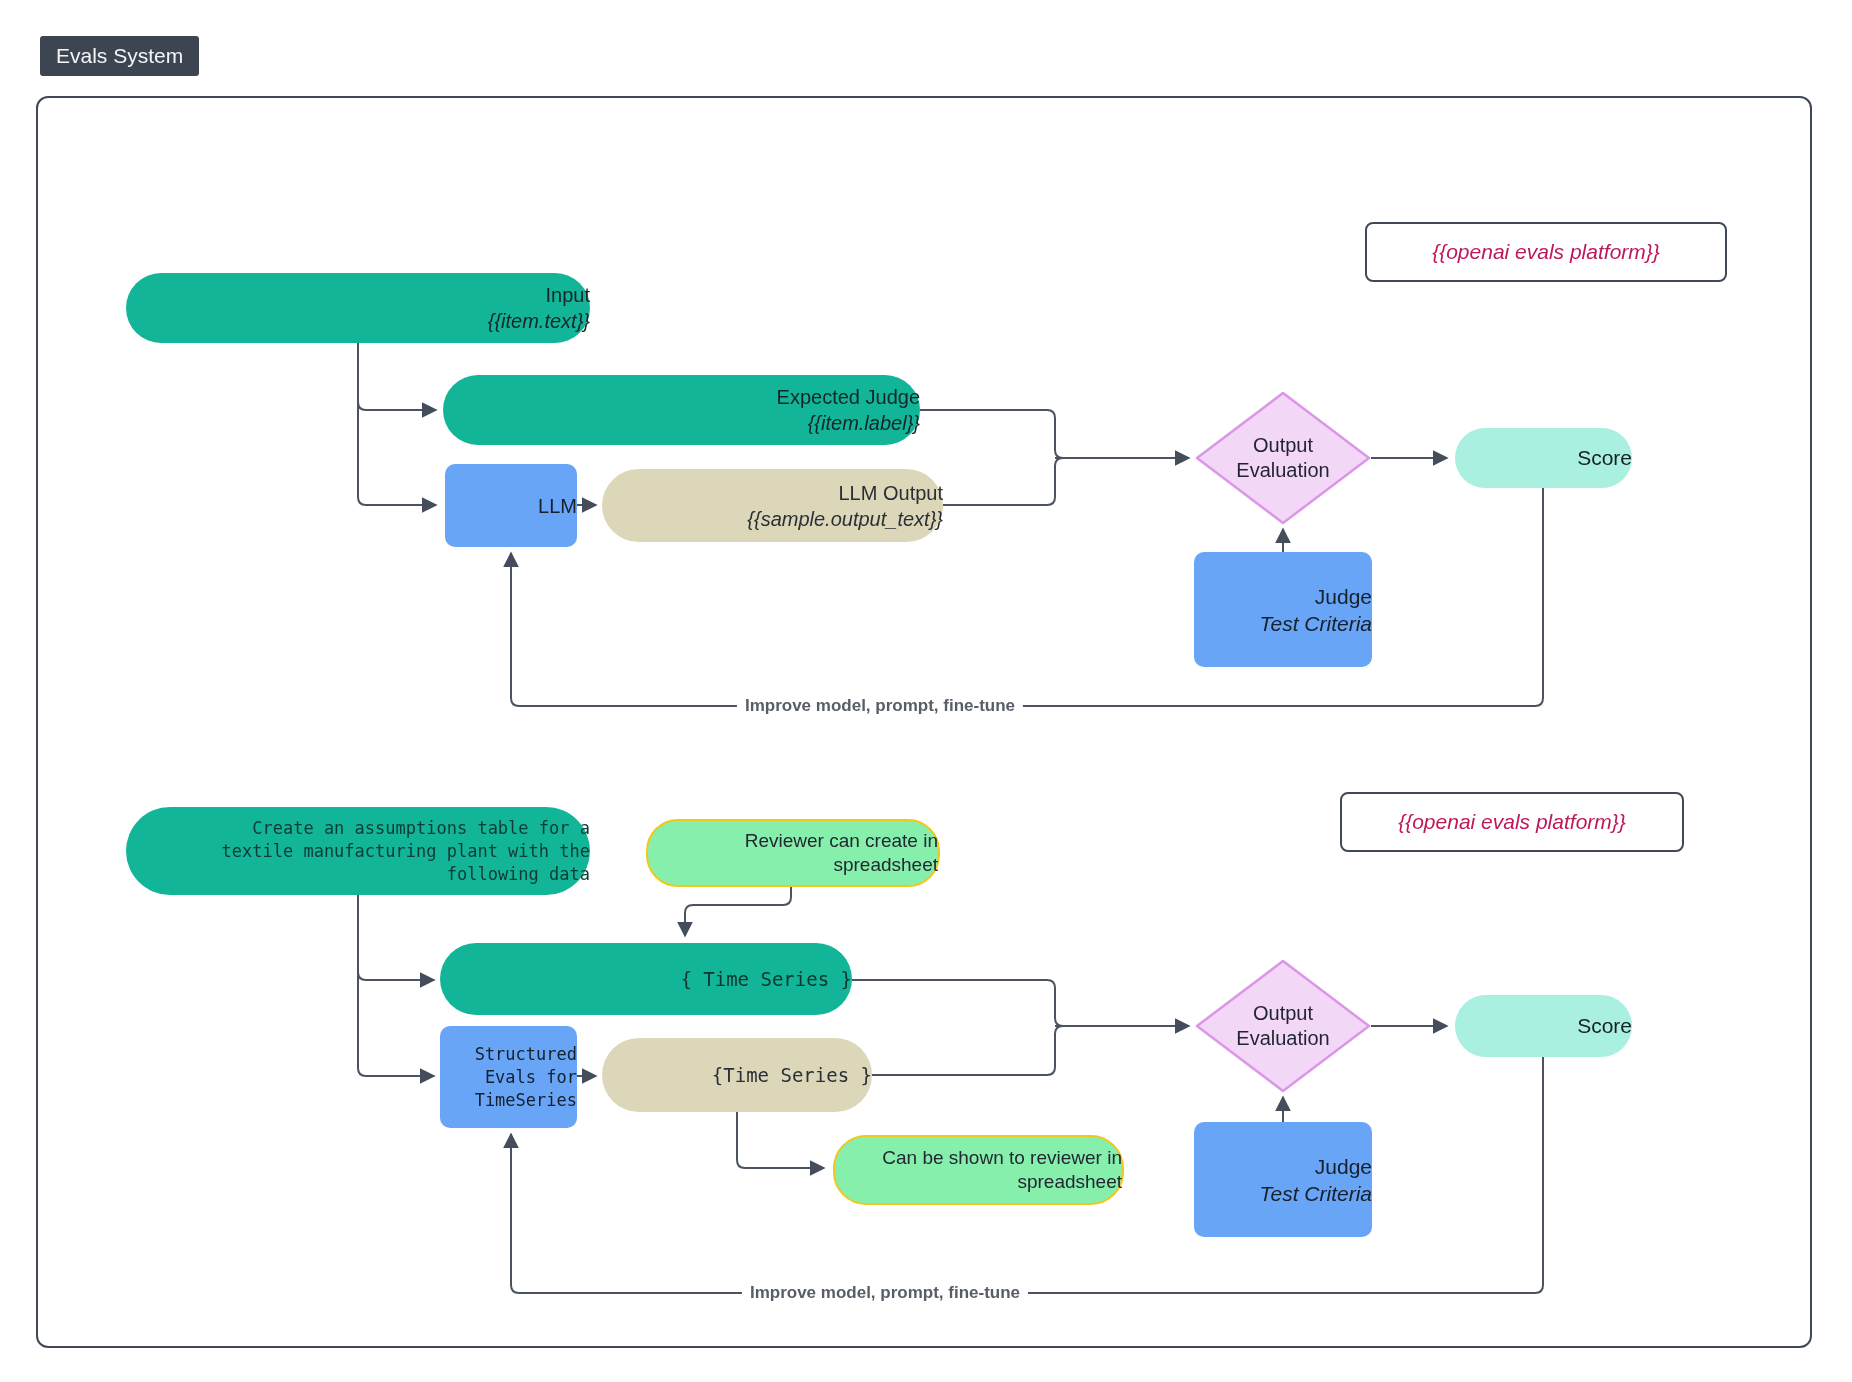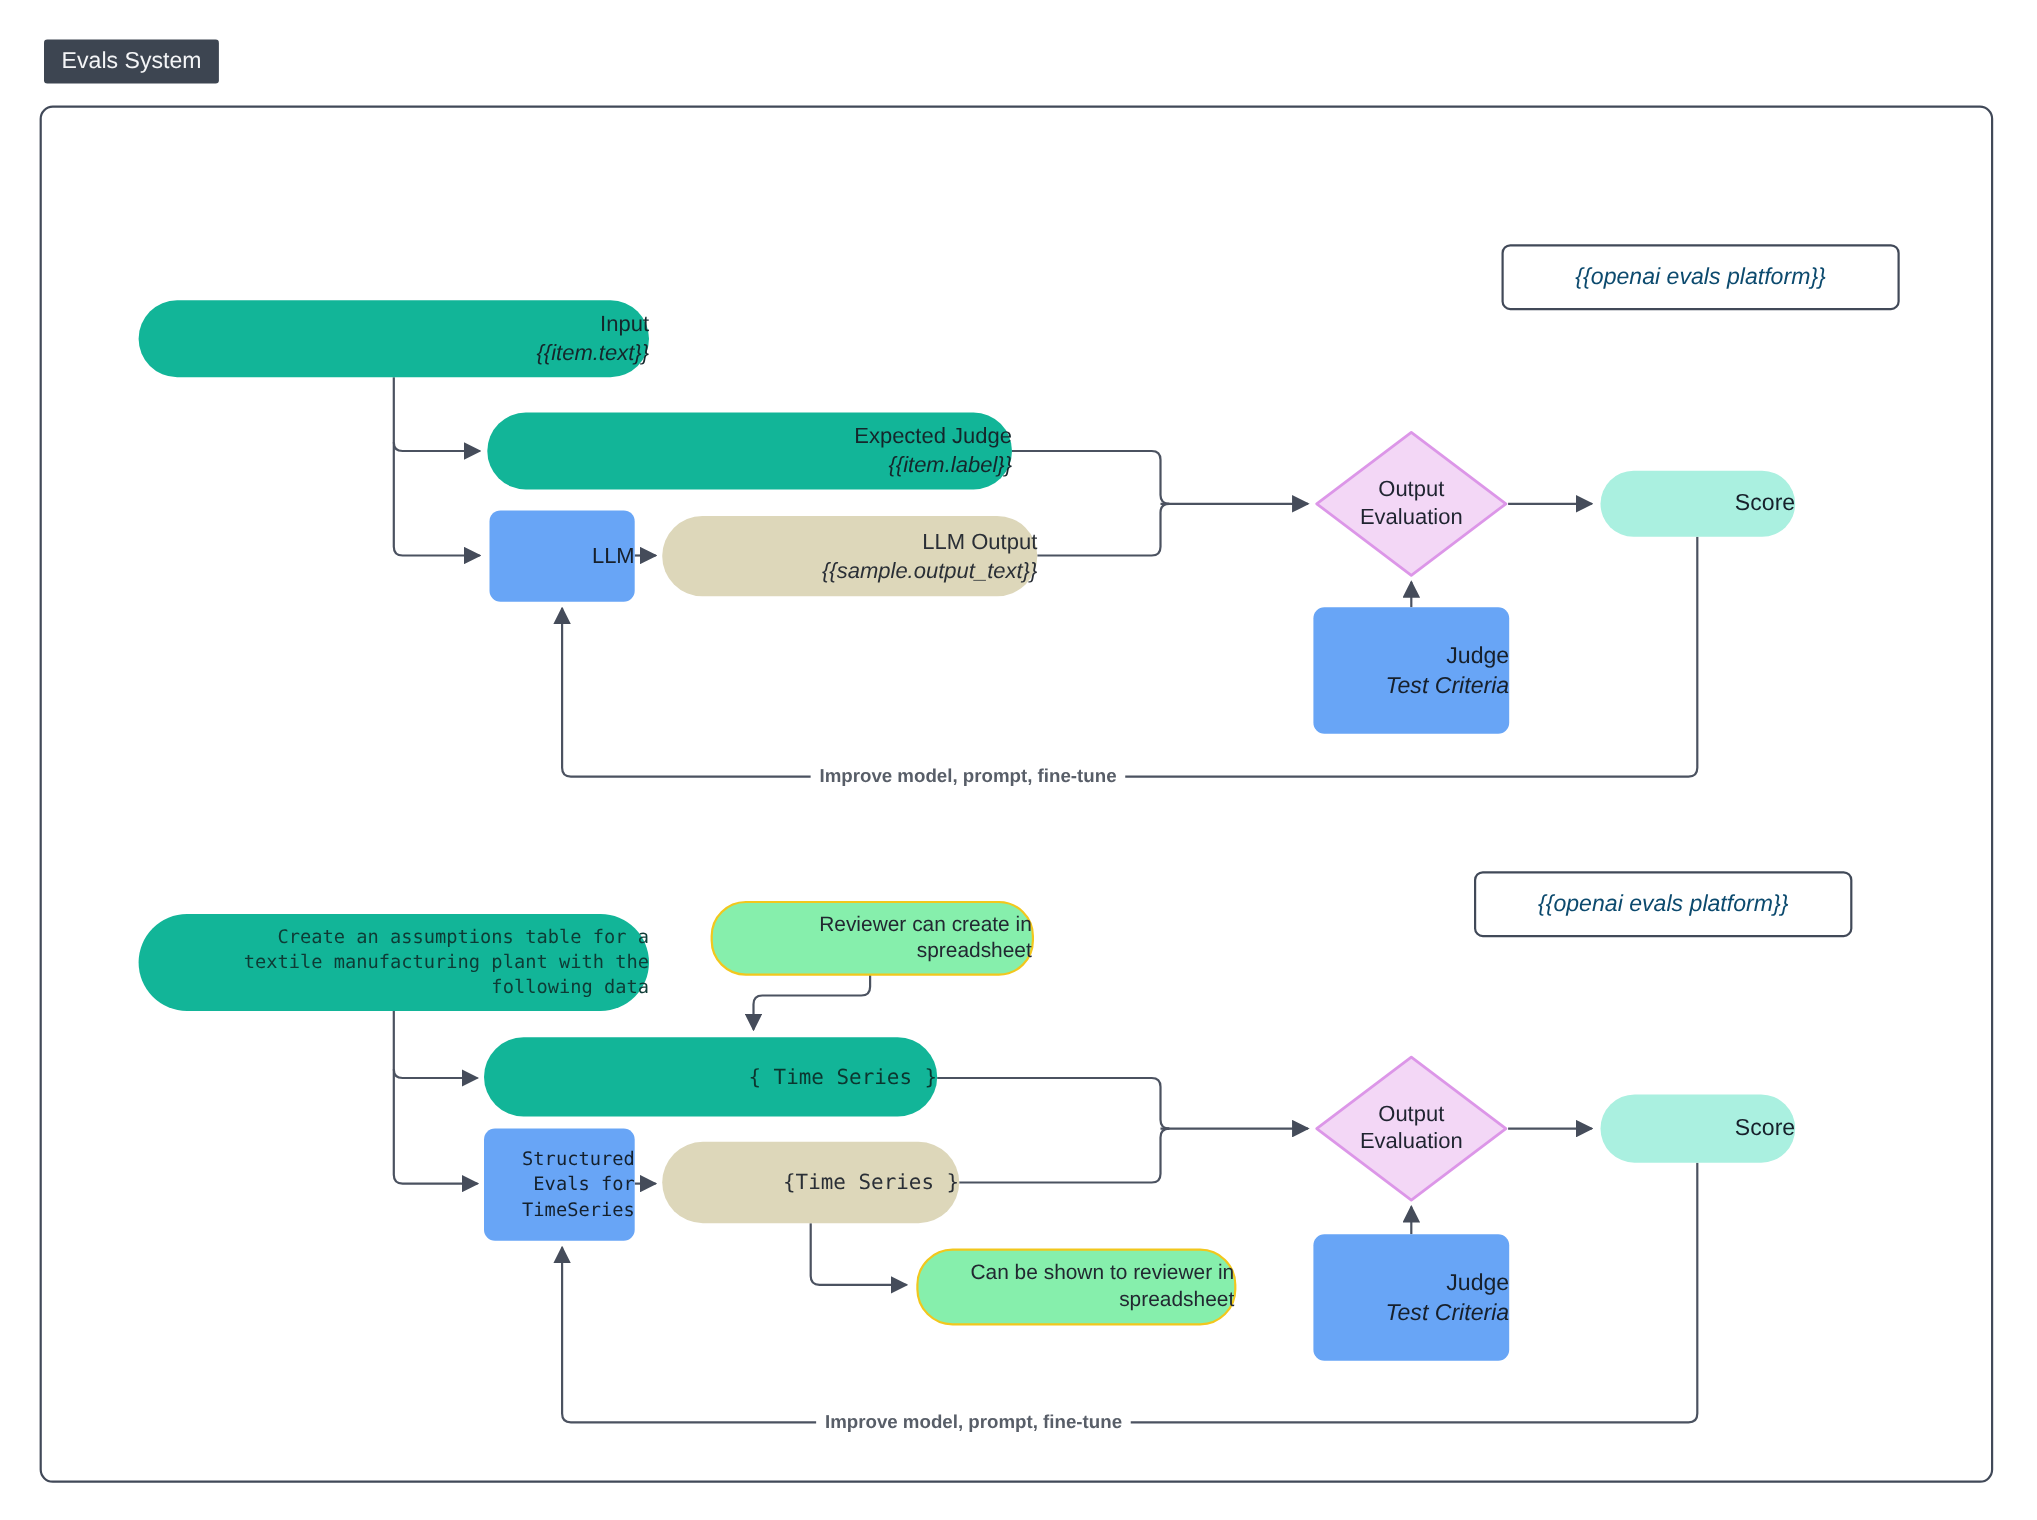--- a/index.html
+++ b/index.html
@@ -12,28 +12,28 @@
          border:2px solid #414958;border-radius:12px;background:transparent;}
   .node{position:absolute;display:flex;flex-direction:column;align-items:flex-end;
         justify-content:center;text-align:center;font-size:20px;line-height:26px;}
   .teal{background:#12b598;color:#15262b;}
   .blue{background:#68a5f6;color:#17202b;border-radius:10px;}
   .beige{background:#ddd7ba;color:#2a2f36;}
   .mint{background:#aaf0e0;color:#17202b;}
   .yellow{background:#86efac;border:2.5px solid #f2c71d;color:#222831;font-size:19px;line-height:24px;}
   .platform{position:absolute;display:flex;align-items:center;justify-content:center;
         border:2px solid #414958;border-radius:8px;background:#fff;font-style:italic;
-        font-size:21px;color:#0c4a6e;}
+        font-size:21px;color:#be185d;}
   .mono{font-family:"DejaVu Sans Mono",monospace;}
   .it{font-style:italic;}
   .diamond-label{position:absolute;width:176px;text-align:center;font-size:20px;
         line-height:25px;color:#1f2430;}
   .edge-label{position:absolute;transform:translate(-50%,-50%);background:#ffffff;
         padding:1px 8px;font-size:17px;font-weight:bold;color:#585e68;white-space:nowrap;}
-  .prompt-text{font-size:17px;line-height:23px;color:#0e3b35;margin-top:24px;}
+  .prompt-text{font-size:17px;line-height:23px;color:#0e3b35;}
   .ts-teal{font-size:19px;color:#0c362f;}
   .struct-text{font-size:17px;line-height:23px;color:#14202c;}
   .score-text{font-size:21px;}
 </style>
 </head>
 <body>
 
 <div id="stage">
 
   <svg id="edges" width="1852" height="1382" viewBox="0 0 1852 1382">

